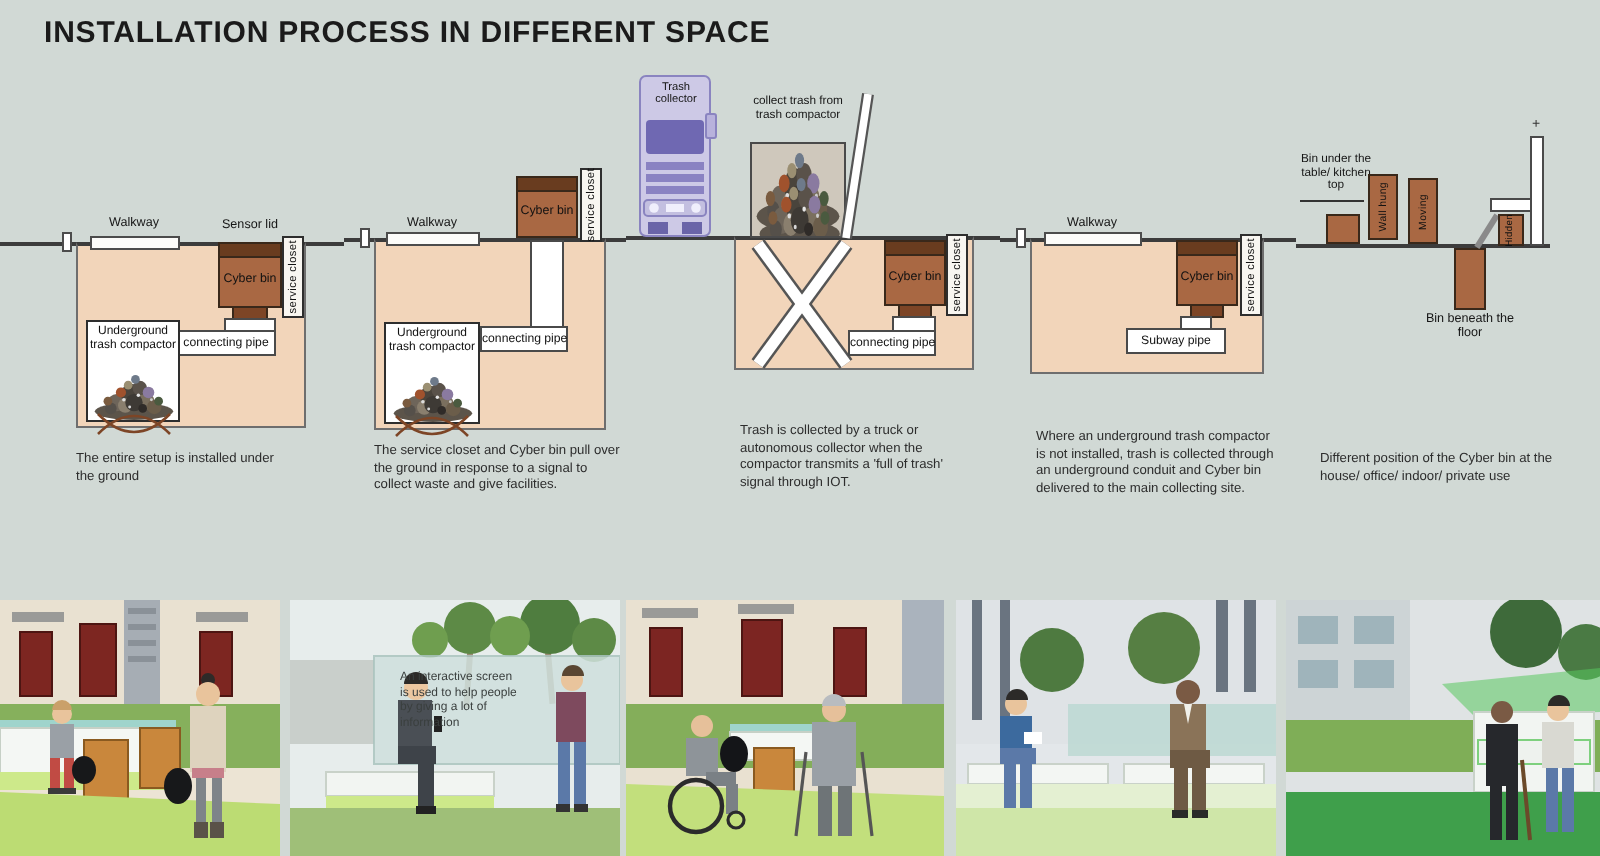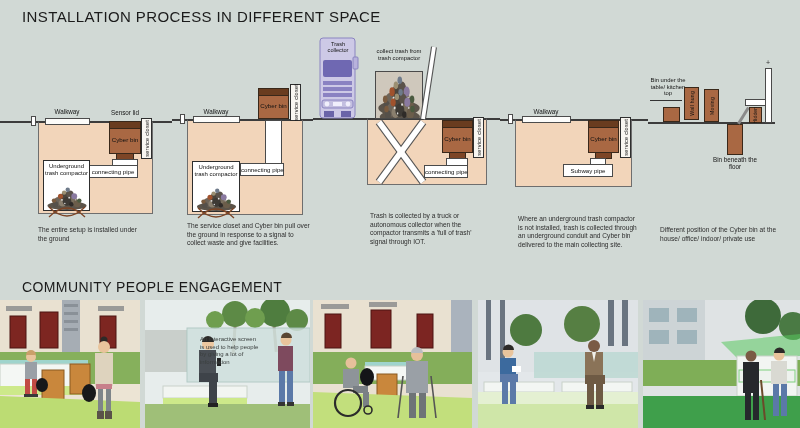--- a/index.html
+++ b/index.html
@@ -1,20 +1,20 @@
 <!DOCTYPE html>
 <html><head>
 <meta charset="utf-8">
 <style>
   html,body{margin:0;padding:0;background:#e8ecea;}
   .stage{position:relative;width:800px;height:428px;background:#d1d9d5;
          font-family:"Liberation Sans",sans-serif;overflow:hidden;}
   .abs{position:absolute;}
   .layer{left:0;top:0;width:800px;height:428px;}
-  .h1{font-weight:normal;font-size:15px;color:#1b1b1b;letter-spacing:.4px;white-space:nowrap;text-align:right;}
+  .h1{font-weight:bold;font-size:15px;color:#1b1b1b;letter-spacing:.4px;white-space:nowrap;text-align:right;}
   .lbl{font-size:6.3px;color:#161616;line-height:1.12;text-align:center;}
   .cap{font-size:6.6px;color:#2d2d2d;line-height:1.3;text-align:left;}
   .gline{background:#3c3c3c;height:2px;}
   .ground{background:#f2d5ba;border:1px solid #6e6e6e;border-top:2px solid #3c3c3c;box-sizing:border-box;}
   .walk{background:#fcfcfa;border:1px solid #4c4c4c;box-sizing:border-box;}
   .bin{background:#a96843;border:1px solid #39281a;box-sizing:border-box;}
   .binstrip{position:absolute;left:0;top:0;right:0;height:6px;background:#693c1f;border-bottom:1px solid #39281a;}
   .binlabel{position:absolute;left:-4px;right:-4px;top:50%;transform:translateY(-32%);text-align:center;
             font-size:6.2px;color:#111;white-space:nowrap;}
   .closet{background:#f8f6f1;border:1px solid #2e2e2e;box-sizing:border-box;
@@ -55,21 +55,20 @@
         <circle cx="31" cy="12" r="3" fill="#6e7a8a"></circle>
           <circle cx="23" cy="26" r="1.2" fill="#ddd"></circle>
         <circle cx="33" cy="23" r="1.2" fill="#e6e6e6"></circle>
           <circle cx="42" cy="26" r="1" fill="#ccc"></circle>
         <circle cx="27" cy="31" r="1" fill="#d8d8d8"></circle>
       </g>
     </defs>
   </svg>
 
   <div class="abs h1" style="left:22px;top:8px">INSTALLATION PROCESS IN DIFFERENT SPACE</div>
-  <div class="abs h1" style="left:22px;top:279px;font-size:14px">COMMUNITY PEOPLE ENGAGEMENT</div>
 
   <div class="abs layer">
     <div class="abs gline" style="left:0;top:121px;width:172px"></div>
     <div class="abs notch" style="left:31px;top:116px;width:5px;height:10px"></div>
     <div class="abs ground" style="left:38px;top:121px;width:115px;height:93px"></div>
     <div class="abs walk" style="left:45px;top:118px;width:45px;height:7px"></div>
     <div class="abs lbl" style="left:44px;top:108px;width:46px">Walkway</div>
     <div class="abs lbl" style="left:103px;top:109px;width:44px">Sensor lid</div>
     <div class="abs bin" style="left:109px;top:121px;width:32px;height:33px">
       <div class="binstrip"></div>

